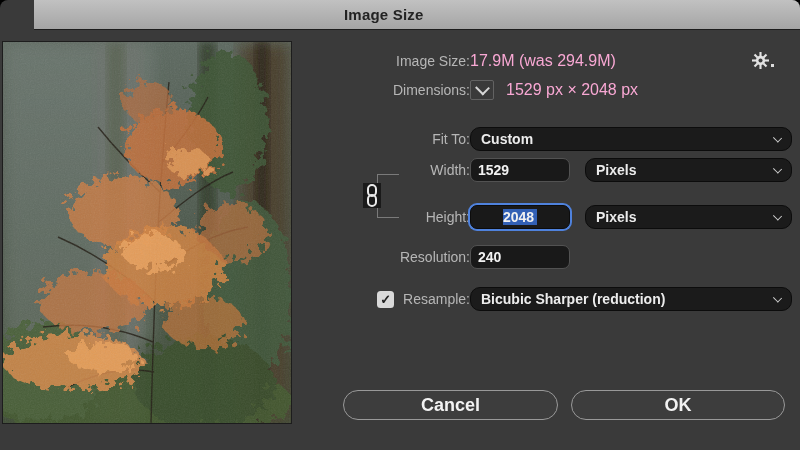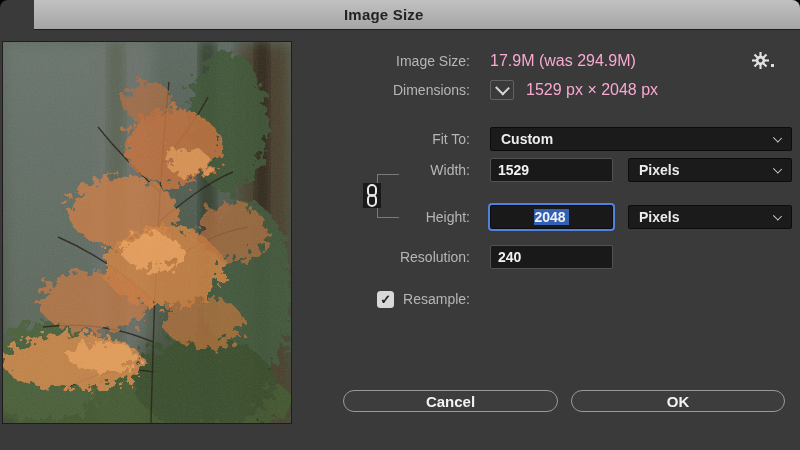--- a/index.html
+++ b/index.html
@@ -10,59 +10,59 @@
             background:linear-gradient(var(--titlebar-top,#c0c0c0),var(--titlebar-bottom,#a5a5a5));
             border-bottom:1px solid #1d1d1d;cursor:default;margin-left:34px;}
   .title{position:absolute;left:310px;top:6px;font-size:15px;font-weight:bold;color:#232323;letter-spacing:.2px;}
   
   .preview{position:absolute;left:3px;top:42px;width:288px;height:381px;outline:1px solid rgba(0,0,0,.5);}
   .preview svg{display:block;}
   
   .row{position:absolute;left:330px;right:8px;height:24px;display:flex;align-items:center;}
   .r-summary{top:49px}.r-dims{top:78px}.r-fit{top:127px}.r-width{top:158px}
   .r-height{top:205px}.r-res{top:245px}.r-resample{top:287px}
-  .lbl{width:140px;text-align:right;margin-right:20px;font-size:14px;color:#b6b6b6;flex:none;}
+  .lbl{width:140px;text-align:right;margin-right:0;font-size:14px;color:#b6b6b6;flex:none;}
   .val{font-size:16px;color:#f9a8d4;}
   .lbl-flex{display:flex;justify-content:flex-end;align-items:center;gap:9px;}
   
   .gear-wrap{position:absolute;right:18px;top:3px;display:flex;align-items:flex-end;gap:2px;cursor:pointer;}
   .gear-dot{width:3px;height:3px;background:#dcdcdc;margin-bottom:2px;}
   
   .dim-box{width:24px;height:20px;border:1px solid #626262;border-radius:2px;display:grid;place-items:center;
            margin-right:12px;cursor:pointer;box-sizing:border-box;}
   .chev{display:inline-block;width:7px;height:7px;border-right:2px solid #d6d6d6;border-bottom:2px solid #d6d6d6;
         transform:rotate(45deg);}
   .dim-box .chev{width:9px;height:8px;margin-top:-4px;}
   
-  .select{position:relative;height:24px;background:#1b1b1b;border:1px solid #0c0c0c;border-radius:2px;
+  .select{position:relative;height:24px;background:#1b1b1b;border:1px solid #0c0c0c;border-radius:10px;
           display:flex;align-items:center;padding:0 26px 0 10px;font-size:14px;font-weight:bold;color:#ececec;
           box-sizing:border-box;cursor:pointer;white-space:nowrap;}
   .select .chev{position:absolute;right:10px;top:7px;width:6px;height:5px;border-width:1.6px;border-color:#cfcfcf;}
   .grow{flex:1;}
   .unit{flex:1;margin-left:15px;}
   
-  .field{width:123px;height:24px;box-sizing:border-box;background:#191919;border:1px solid #525252;border-radius:2px;
+  .field{width:100px;height:24px;box-sizing:border-box;background:#191919;border:1px solid #525252;border-radius:7px;
          color:#f1f1f1;font-weight:bold;font-size:14px;padding:0 7px;font-family:inherit;flex:none;}
   input.field{outline:none;}
   .field.focused{display:flex;align-items:center;border-color:#0c0c0c;
                  box-shadow:0 0 0 2px var(--accent-blue,#4f82dd);justify-content:center;}
   .sel{background:var(--selection-blue,#3260b5);padding:0 3px 0 0;}
   
   .checkbox{width:17px;height:17px;border-radius:3.5px;background:#d9d9d9;display:grid;place-items:center;
             font-size:13px;font-weight:bold;color:#1f1f1f;cursor:pointer;line-height:1;}
   
   .brk{position:absolute;background:#7a7a7a;}
   .brk-v{left:377px;top:174px;width:1px;height:44px;}
   .brk-h1{left:377px;top:174px;width:22px;height:1px;}
   .brk-h2{left:377px;top:217px;width:22px;height:1px;}
   .link-box{position:absolute;left:363px;top:183px;width:18px;height:25px;background:#1a1a1a;
             display:grid;place-items:center;cursor:pointer;}
   
-  .btn{position:absolute;top:390px;height:22px;border-radius:15px;background:#3d3d3d;border:1.5px solid #999;
-       color:#f2f2f2;font-size:15px;font-weight:bold;font-family:inherit;cursor:pointer;}
+  .btn{position:absolute;top:390px;height:30px;border-radius:15px;background:#3d3d3d;border:1.5px solid #999;
+       color:#f2f2f2;font-size:18px;font-weight:bold;font-family:inherit;cursor:pointer;}
   .btn-cancel{left:343px;width:215px;}
   .btn-ok{left:571px;width:214px;}
 </style>
 </head>
 <body>
 
 <div class="dialog">
 
   <div class="titlebar">
     <span class="title">Image Size</span>
@@ -197,20 +197,24 @@
     <input class="field" type="text" value="240" style="">
   </div>
 
   <div class="row r-resample">
     <span class="lbl lbl-flex">
       <span class="checkbox">
         <span>✓</span>
       </span>
       <span>Resample:</span>
     </span>
+    <div class="select grow">
+      <span>Bicubic Sharper (reduction)</span>
+      <i class="chev"></i>
+    </div>
   </div>
 
   <div class="brk brk-v"></div>
   <div class="brk brk-h1"></div>
   <div class="brk brk-h2"></div>
   <div class="link-box">
     <svg width="12" height="23" viewBox="0 0 12 23" fill="none" stroke="#eaeaea" stroke-width="2">
       <rect x="2" y="1" width="8" height="11" rx="4"></rect>
       <rect x="2" y="11" width="8" height="11" rx="4"></rect>
     </svg>

